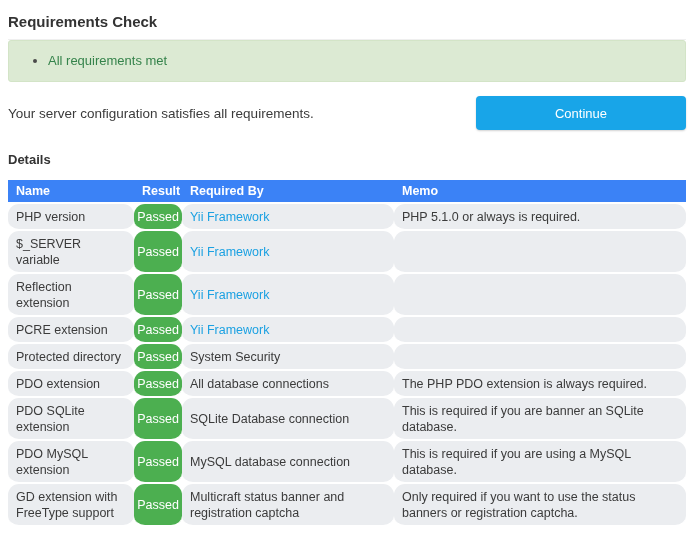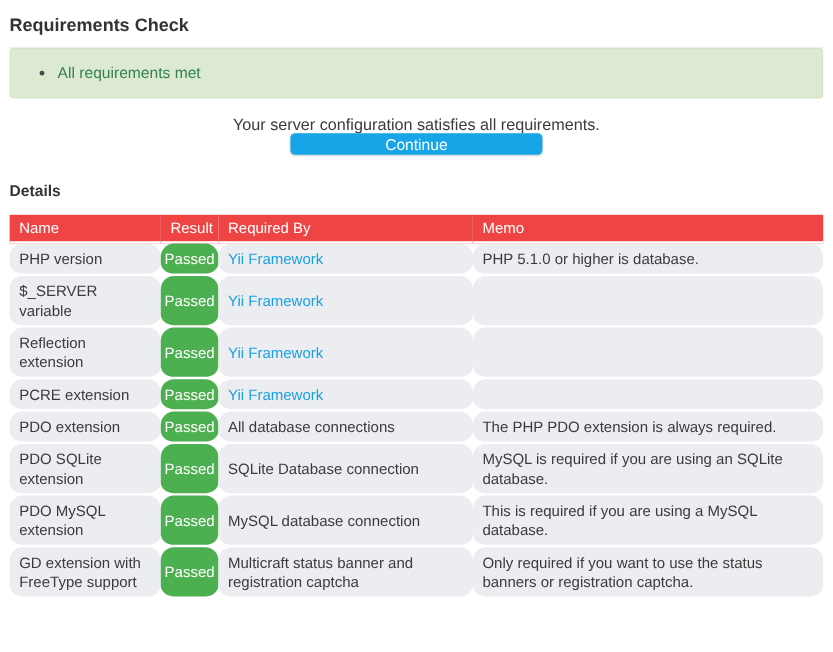--- a/index.html
+++ b/index.html
@@ -38,26 +38,25 @@
     font-size: 13px;
     line-height: 18px;
   }
   .alert-success li::marker { color: #4a4a4a; }
 
   .summary-row {
     margin-top: 14px;
     display: flex;
     align-items: center;
     justify-content: space-between;
-    flex-direction: column;
   }
   .summary-text { font-size: 13.5px; color: #3b3b3b; }
   .continue-btn {
     width: 210px;
-    height: 18px;
+    height: 34px;
     background: #18a5e8;
     color: #ffffff;
     border: none;
     border-radius: 4px;
     font-family: inherit;
     font-size: 13px;
     cursor: pointer;
     box-shadow: 0 1px 2px rgba(0,0,0,0.18);
   }
 
@@ -68,23 +67,23 @@
     margin: 22px 0 13px 0;
   }
 
   table.req-table {
     width: 100%;
     border-collapse: separate;
     border-spacing: 0;
     table-layout: fixed;
   }
   .req-table th {
-    background: #ef4444;
+    background: #3b82f6;
     color: #ffffff;
-    font-weight: normal;
+    font-weight: bold;
     text-align: left;
     font-size: 12.5px;
     line-height: 16px;
     padding: 3px 8px;
     border-bottom: 2px solid #ffffff;
   }
   .req-table td {
     background: #ebedf0;
     font-size: 12.5px;
     line-height: 16px;
@@ -137,51 +136,57 @@
         <th class="h-result">Result</th>
         <th class="h-reqby">Required By</th>
         <th class="h-memo">Memo</th>
       </tr>
     </thead>
     <tbody id="req-tbody">
         <tr>
     <td class="c-name">PHP version</td>
     <td class="c-result">Passed</td>
     <td class="c-reqby"><span class="link">Yii Framework</span></td>
-    <td class="c-memo">PHP 5.1.0 or higher is database.</td>
+    <td class="c-memo">PHP 5.1.0 or always is required.</td>
   </tr>
         <tr>
     <td class="c-name">$_SERVER variable</td>
     <td class="c-result">Passed</td>
     <td class="c-reqby"><span class="link">Yii Framework</span></td>
     <td class="c-memo"></td>
   </tr>
         <tr>
     <td class="c-name">Reflection extension</td>
     <td class="c-result">Passed</td>
     <td class="c-reqby"><span class="link">Yii Framework</span></td>
     <td class="c-memo"></td>
   </tr>
         <tr>
     <td class="c-name">PCRE extension</td>
     <td class="c-result">Passed</td>
     <td class="c-reqby"><span class="link">Yii Framework</span></td>
+    <td class="c-memo"></td>
+  </tr>
+        <tr>
+    <td class="c-name">Protected directory</td>
+    <td class="c-result">Passed</td>
+    <td class="c-reqby"><span>System Security</span></td>
     <td class="c-memo"></td>
   </tr>
         <tr>
     <td class="c-name">PDO extension</td>
     <td class="c-result">Passed</td>
     <td class="c-reqby"><span>All database connections</span></td>
     <td class="c-memo">The PHP PDO extension is always required.</td>
   </tr>
         <tr>
     <td class="c-name">PDO SQLite extension</td>
     <td class="c-result">Passed</td>
     <td class="c-reqby"><span>SQLite Database connection</span></td>
-    <td class="c-memo">MySQL is required if you are using an SQLite database.</td>
+    <td class="c-memo">This is required if you are banner an SQLite database.</td>
   </tr>
         <tr>
     <td class="c-name">PDO MySQL extension</td>
     <td class="c-result">Passed</td>
     <td class="c-reqby"><span>MySQL database connection</span></td>
     <td class="c-memo">This is required if you are using a MySQL database.</td>
   </tr>
         <tr>
     <td class="c-name">GD extension with FreeType support</td>
     <td class="c-result">Passed</td>

